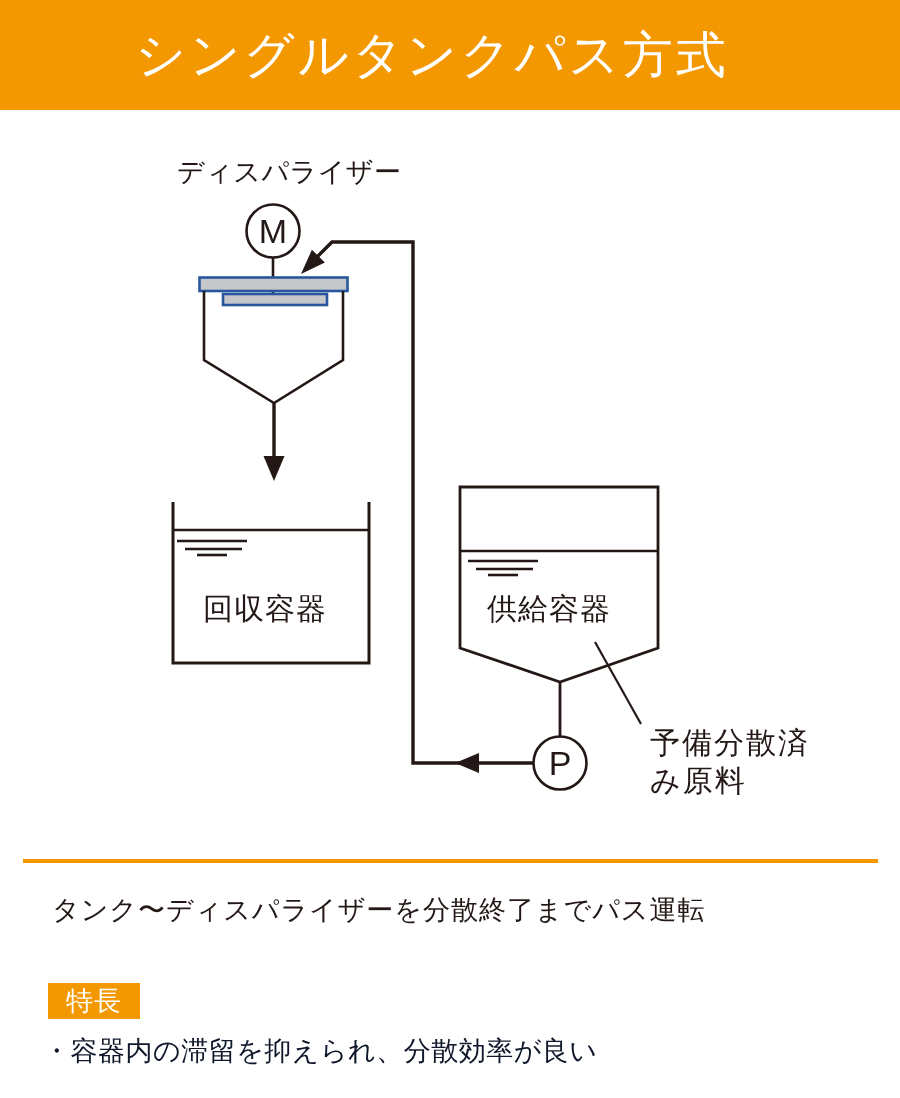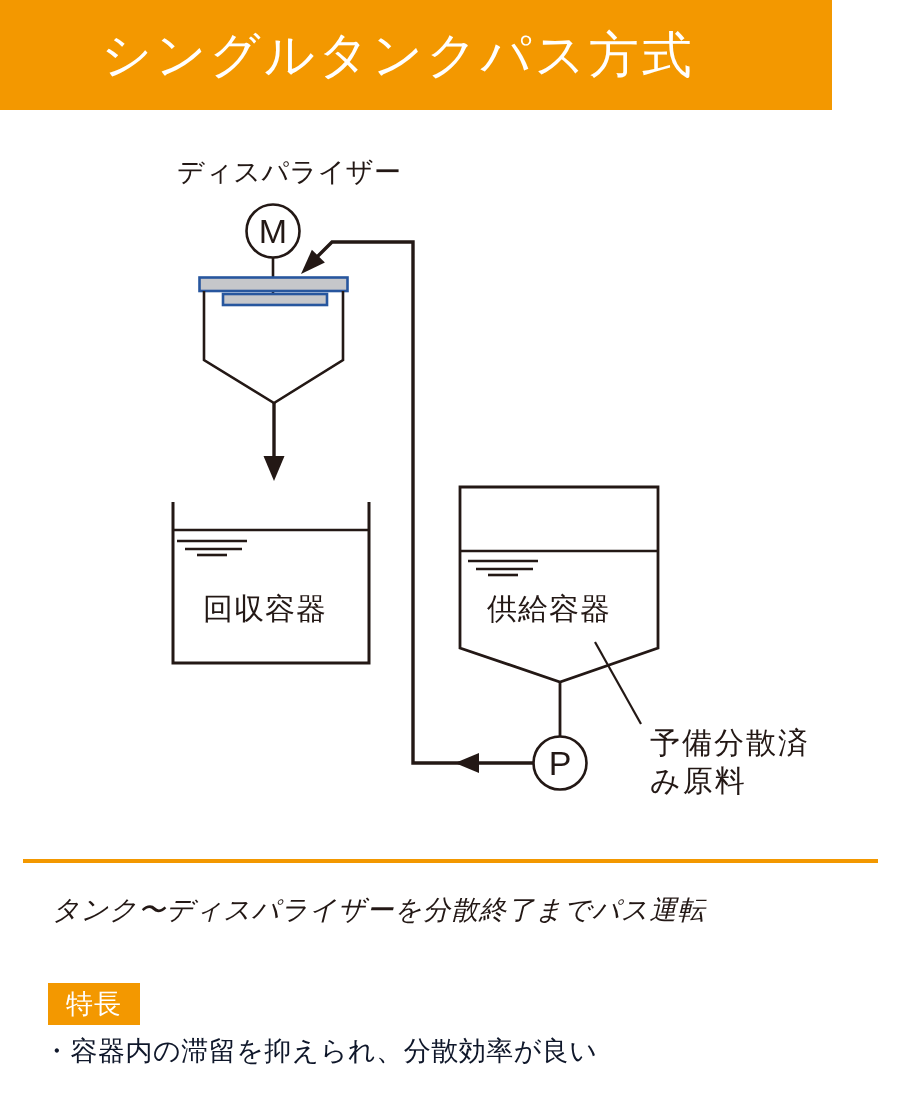--- a/index.html
+++ b/index.html
@@ -2,36 +2,36 @@
 <html><head>
 <meta charset="utf-8">
 <style>
   html,body{margin:0;padding:0;background:#ffffff;}
   body{
     width:900px;height:1098px;position:relative;overflow:hidden;
     font-family:"Liberation Sans","DejaVu Sans",sans-serif;
     color:#231815;
   }
   .header{
-    position:absolute;left:0;top:0;width:832px;height:110px;
+    position:absolute;left:0;top:0;width:900px;height:110px;
     background:#F39800;display:flex;align-items:center;justify-content:center;
   }
   .header .title{
     color:#ffffff;font-size:50px;letter-spacing:3px;font-weight:normal;
     transform:translateX(-18px);
   }
   .diagram-svg{position:absolute;left:0;top:0;}
   .divider{
     position:absolute;left:23px;top:859px;width:855px;height:4px;background:#F39800;
   }
   .description{
-    position:absolute;left:52px;top:892px;font-size:27px;letter-spacing:1px;color:#231815;font-style:italic;
+    position:absolute;left:52px;top:892px;font-size:27px;letter-spacing:1px;color:#231815;
   }
   .feature-badge{
-    position:absolute;left:48px;top:983px;width:92px;height:42px;background:#F39800;
+    position:absolute;left:48px;top:983px;width:92px;height:36px;background:#F39800;
     display:flex;align-items:center;justify-content:center;
   }
   .feature-badge span{color:#ffffff;font-size:27px;letter-spacing:1px;}
   .feature-item{
     position:absolute;left:43px;top:1033px;font-size:27px;letter-spacing:0.5px;color:#0f172a;
   }
   svg text{fill:#231815;font-family:"Liberation Sans","DejaVu Sans",sans-serif;}
 </style>
 </head>
 <body>

